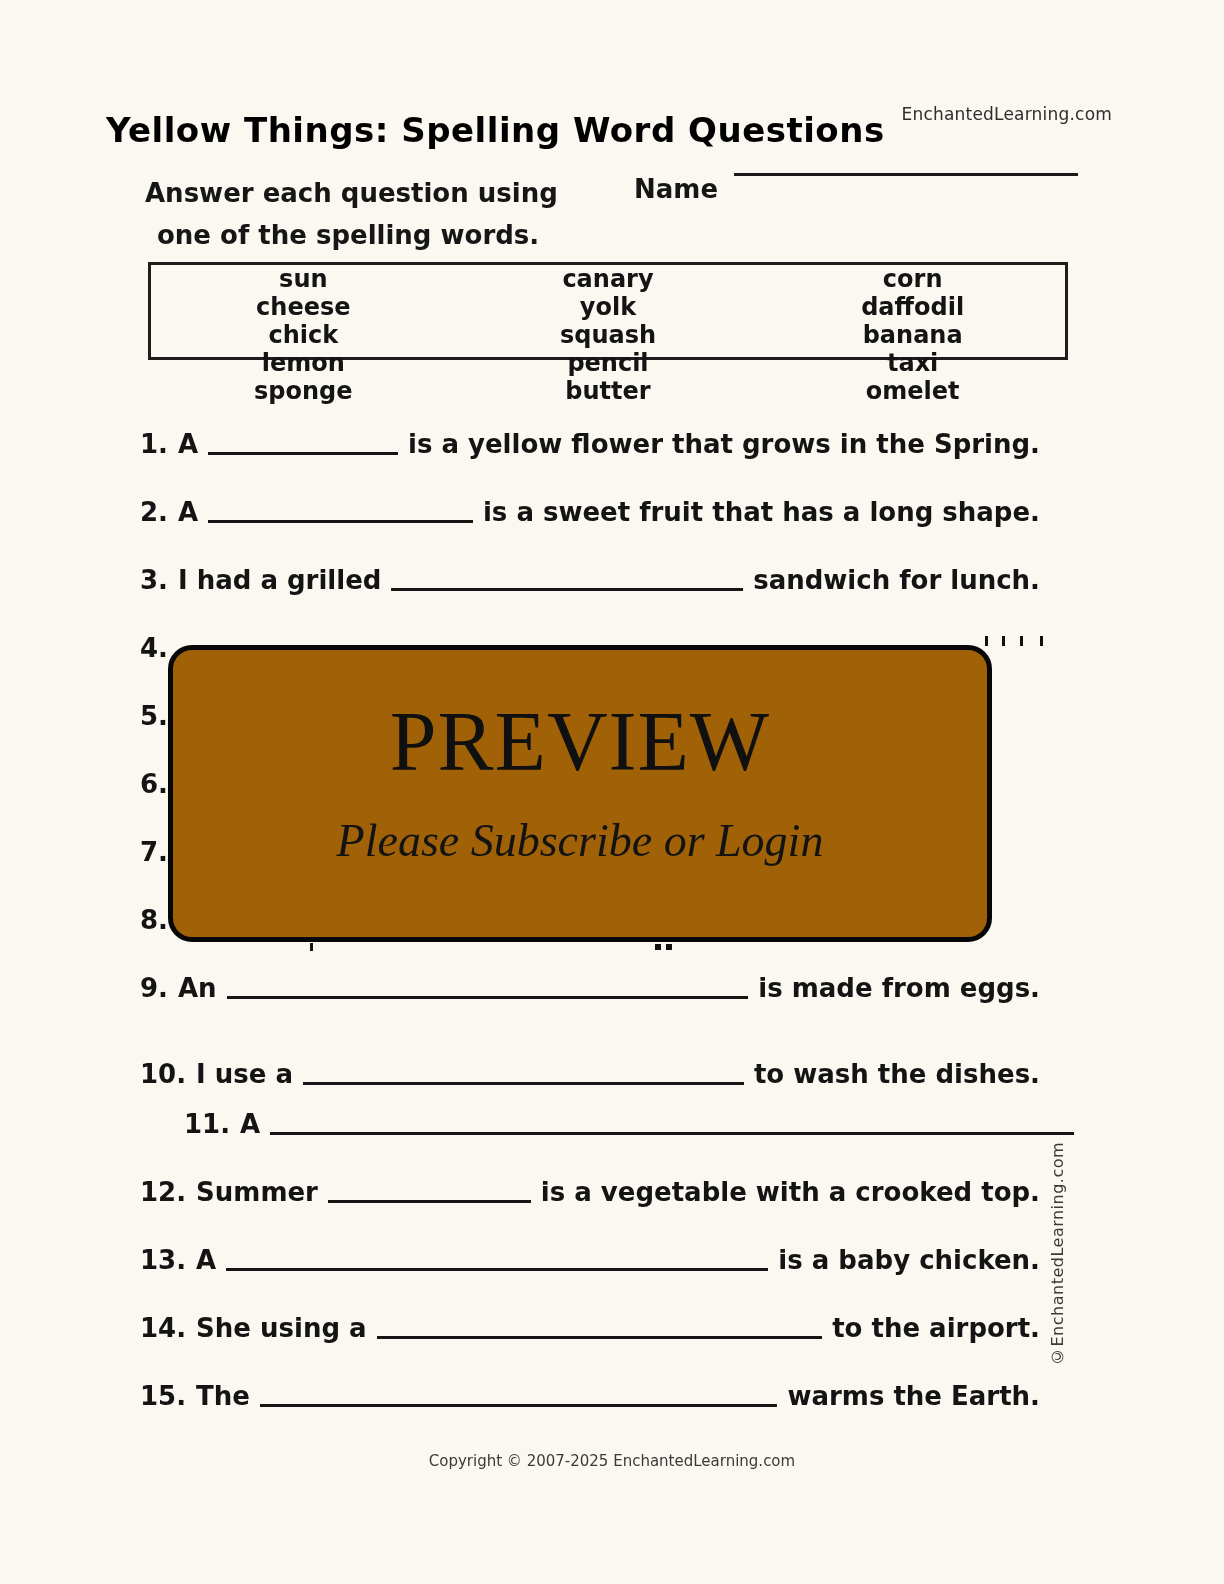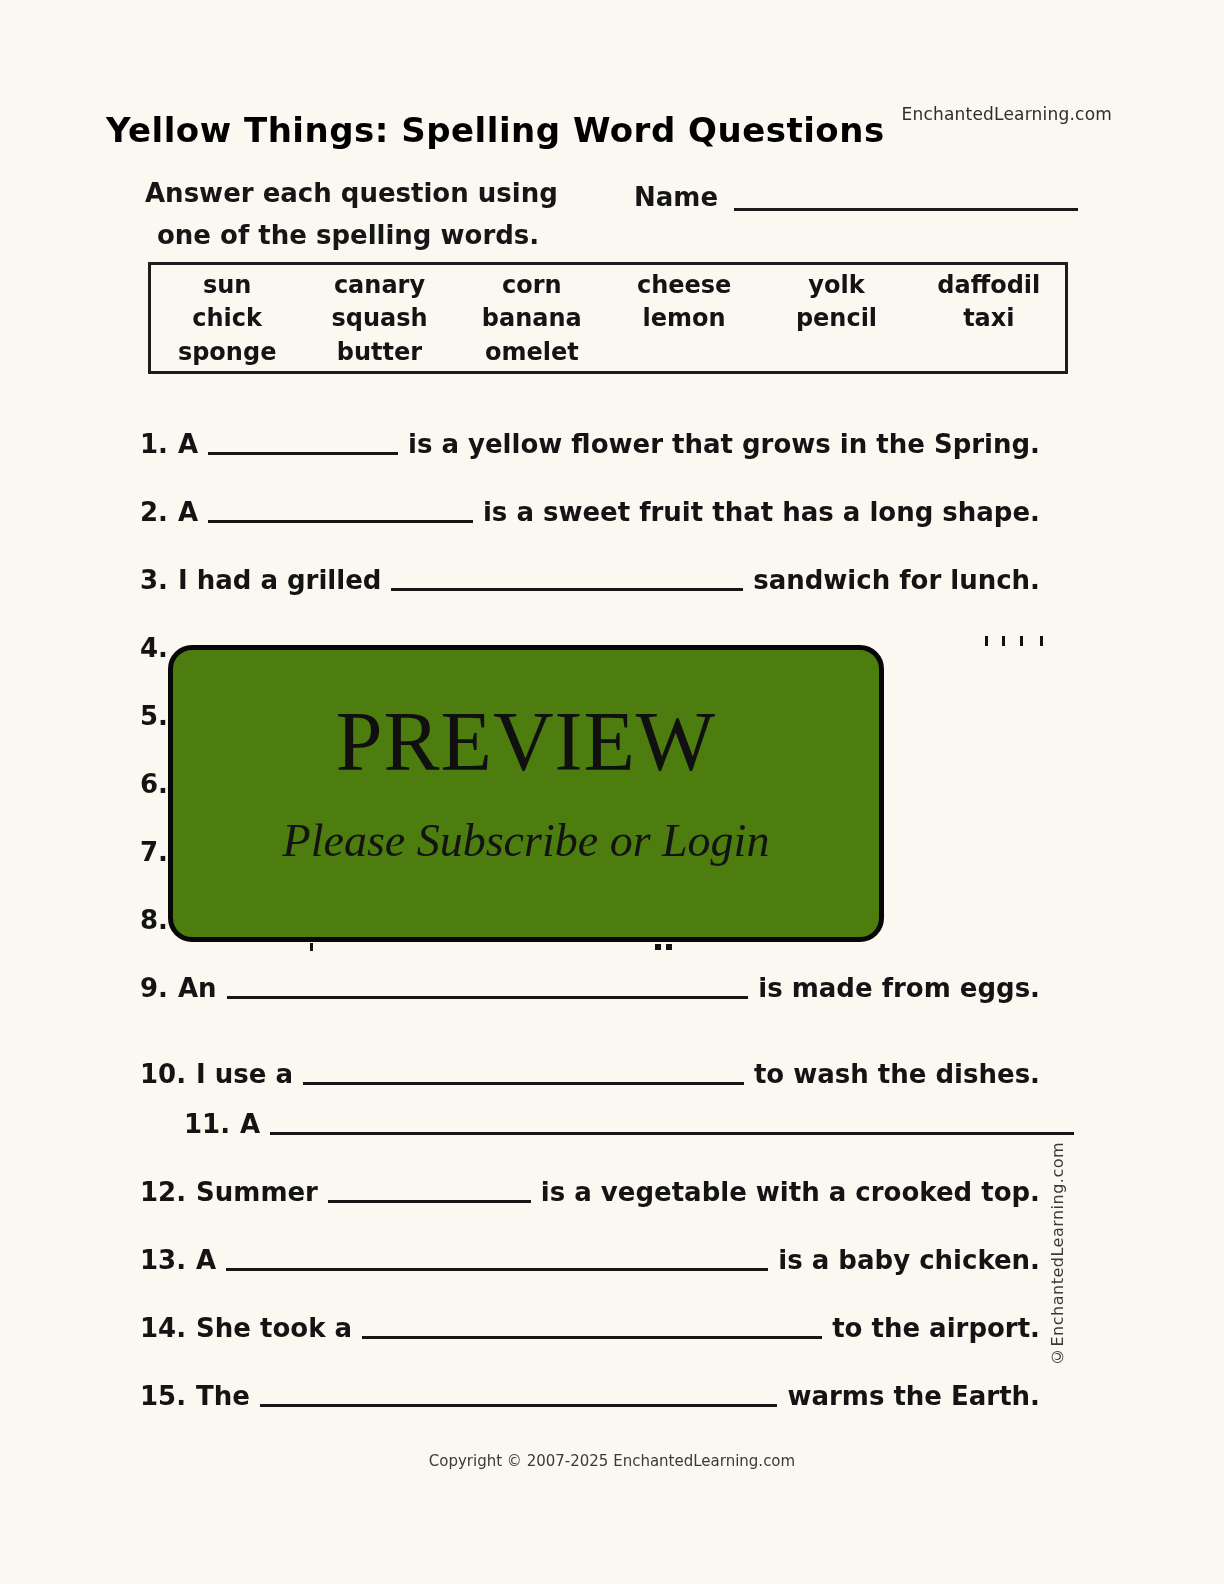--- a/index.html
+++ b/index.html
@@ -18,50 +18,50 @@
     position:absolute; left:106px; top:110px; margin:0;
     font-size:34px; font-weight:bold; color:#000000; letter-spacing:0.5px;
   }
   .instr {
     position:absolute; left:145px; top:172px;
     font-size:26px; font-weight:bold; line-height:42px; color:#161616;
   }
   .instr .l2 { padding-left:12px; }
   .name-row {
     position:absolute; left:634px; top:172px; width:444px;
-    display:flex; align-items:flex-end;
-    font-size:26px; font-weight:bold; line-height:34px; color:#161616;margin-top:8px;
+    display:flex; 
+    font-size:26px; font-weight:bold; line-height:34px; color:#161616;
   }
   .name-line {
     flex:1; border-bottom:3px solid #1a1a1a;
     margin-left:16px; margin-bottom:3px; height:1px;
   }
   .word-bank {
-    position:absolute; left:148px; top:262px; width:920px; height:112px;
+    position:absolute; left:148px; top:262px; width:920px; height:98px;
     border:3px solid #1d1d1d; box-sizing:border-box;
-    display:grid; grid-template-columns:repeat(6,1fr);
+    display:grid; grid-template-columns:repeat(3,1fr);
     align-content:space-evenly; background:transparent;
   }
   .wb-cell { text-align:center; font-size:24px; font-weight:bold; color:#141414; }
   .q-row {
     position:absolute; left:140px; width:900px; height:40px;
     display:flex; align-items:flex-end;
     font-size:26px; font-weight:bold; line-height:36px; color:#141414;
     z-index:3;
   }
   .q-num  { margin-right:10px; white-space:pre; }
   .q-pre  { white-space:pre; }
   .q-post { white-space:pre; }
   .q-blank {
     flex:1; border-bottom:3px solid #161616;
     margin:0 10px 7px 10px; height:1px;
   }
   .preview-box {
-    position:absolute; left:168px; top:645px; width:716px; height:297px;
-    background:#4d7c0f; border:5px solid #070707; border-radius:24px;
+    position:absolute; left:168px; top:645px; width:824px; height:297px;
+    background:#a16207; border:5px solid #070707; border-radius:24px;
     box-sizing:border-box; z-index:6;
   }
   .preview-title {
     position:absolute; top:50px; left:0; width:100%; text-align:center;
     font-family:"Liberation Serif", serif; font-size:84px; line-height:1;
     color:#101010; letter-spacing:1px; font-weight:normal;
   }
   .preview-sub {
     position:absolute; top:166px; left:0; width:100%; text-align:center;
     font-family:"Liberation Serif", serif; font-style:italic;
@@ -173,21 +173,21 @@
         <span class="q-post">is a vegetable with a crooked top.</span>
       </div>
       <div class="q-row" style="top: 1238px;">
         <span class="q-num">13.</span>
         <span class="q-pre">A</span>
         <span class="q-blank"></span>
         <span class="q-post">is a baby chicken.</span>
       </div>
       <div class="q-row" style="top: 1306px;">
         <span class="q-num">14.</span>
-        <span class="q-pre">She took a</span>
+        <span class="q-pre">She using a</span>
         <span class="q-blank"></span>
         <span class="q-post">to the airport.</span>
       </div>
       <div class="q-row" style="top: 1374px;">
         <span class="q-num">15.</span>
         <span class="q-pre">The</span>
         <span class="q-blank"></span>
         <span class="q-post">warms the Earth.</span>
       </div>
     </div>

